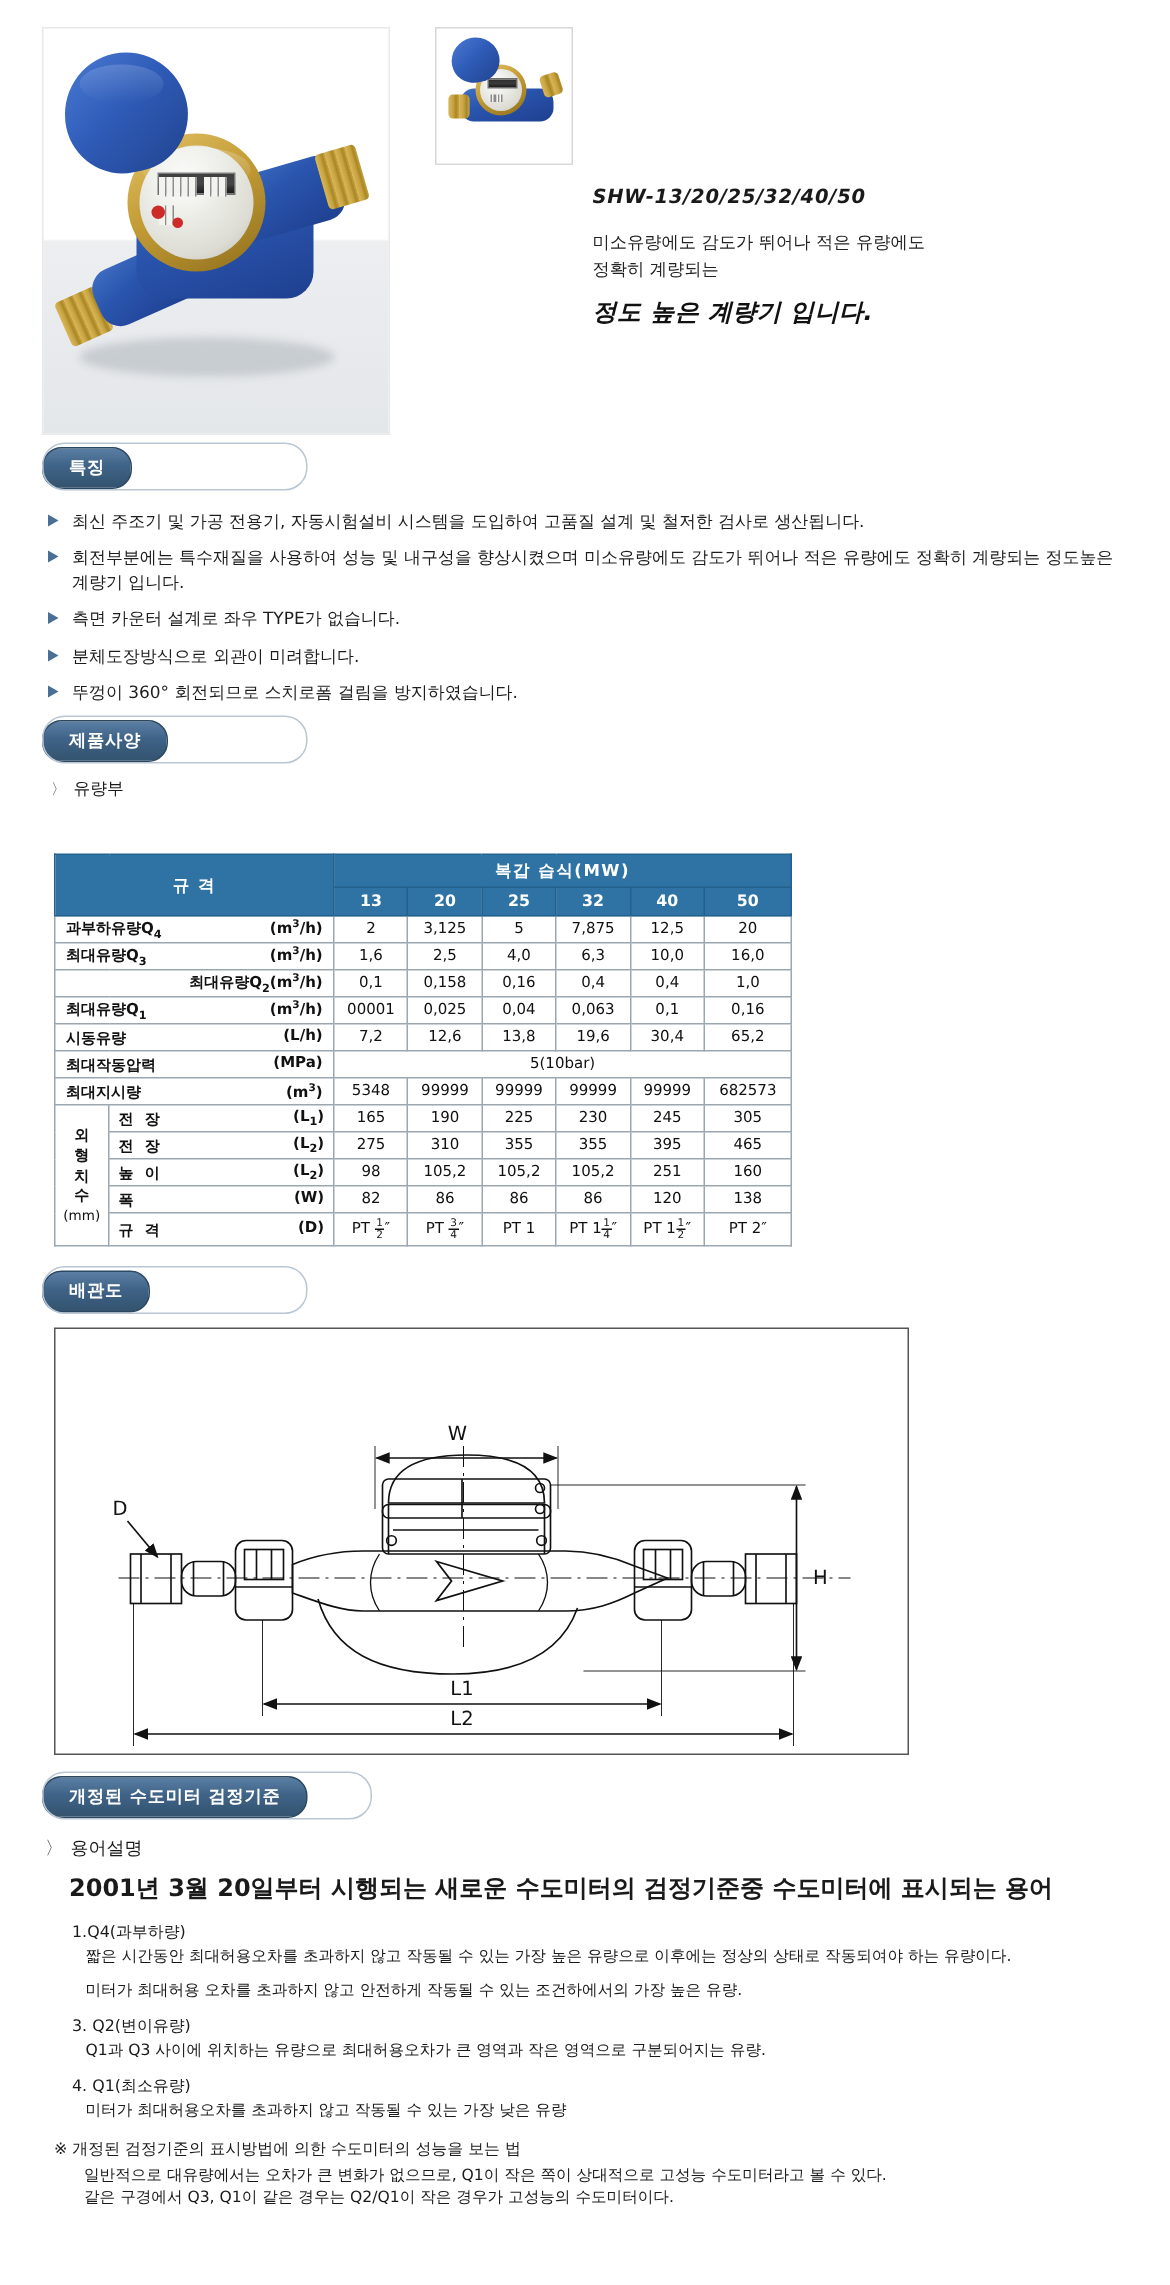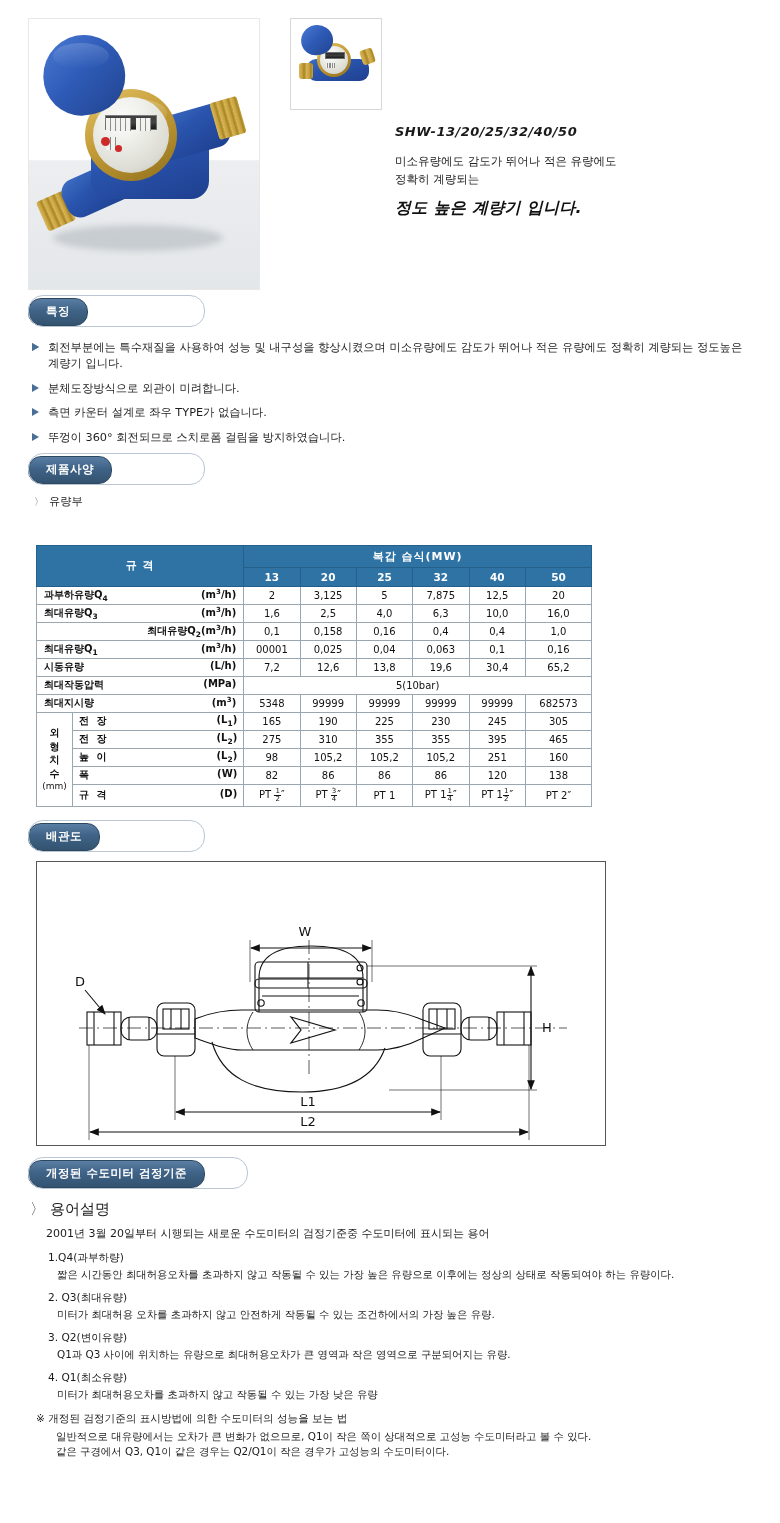--- a/index.html
+++ b/index.html
@@ -184,21 +184,21 @@
     font-size: 11.2px;
     color: #1a1a1a;
     margin-bottom: 8px;
   }
   .sub-label .chev { color: #555; margin-right: 5px; font-size: 10px; }
 
   
   .table-wrap { padding-left: 36px; }
   table.spec {
     border-collapse: collapse;
-    width: 556px;
+    width: 492px;
     font-size: 9.6px;
     color: #111;
     margin-top: 36px;
   }
   table.spec th, table.spec td {
     border: 1px solid #9aa6b0;
     text-align: center;
     padding: 3px 2px;
     background: #ffffff;
   }
@@ -257,28 +257,28 @@
     width: 570px;
     height: 285px;
     border: 1px solid #555;
     background: #ffffff;
     position: relative;
   }
 
   
   .terms { padding: 0 24px 0 30px; font-size: 10.6px; color: #1a1a1a; }
   .terms .lead {
-    font-weight: normal;
-    font-size: 11px;
+    font-weight: bold;
+    font-size: 16px;
     padding-left: 16px;
     margin-bottom: 10px;
     line-height: 1.4;
   }
   .terms .t-head {
-    font-size: 15px;
+    font-size: 12px;
     margin-bottom: 7px;
   }
   .terms .t-head .chev { color: #555; margin-right: 5px; }
   .term-item { margin-bottom: 9px; padding-left: 18px; }
   .term-title { font-size: 10.6px; margin-bottom: 2px; }
   .term-desc { padding-left: 9px; line-height: 1.42; font-size: 10.4px; }
   .note-block { padding-left: 6px; margin-top: 11px; }
   .note-head { font-size: 10.6px; margin-bottom: 3px; }
   .note-line { padding-left: 20px; line-height: 1.45; font-size: 10.4px; }
 </style>
@@ -336,32 +336,33 @@
   </div>
 </div>
 
 <div class="badge-wrap">
   <span class="badge">특징</span>
 </div>
 
 <div class="features">
   <div class="feature-item">
     <span class="tri"></span>
+    <span>최신 주조기 및 가공 전용기, 자동시험설비 시스템을 도입하여 고품질 설계 및 철저한 검사로 생산됩니다.</span>
   </div>
   <div class="feature-item">
     <span class="tri"></span>
     <span>회전부분에는 특수재질을 사용하여 성능 및 내구성을 향상시켰으며 미소유량에도 감도가 뛰어나 적은 유량에도 정확히 계량되는 정도높은 계량기 입니다.</span>
   </div>
   <div class="feature-item">
     <span class="tri"></span>
-    <span>분체도장방식으로 외관이 미려합니다.</span>
+    <span>측면 카운터 설계로 좌우 TYPE가 없습니다.</span>
   </div>
   <div class="feature-item">
     <span class="tri"></span>
-    <span>측면 카운터 설계로 좌우 TYPE가 없습니다.</span>
+    <span>분체도장방식으로 외관이 미려합니다.</span>
   </div>
   <div class="feature-item">
     <span class="tri"></span>
     <span>뚜껑이 360° 회전되므로 스치로폼 걸림을 방지하였습니다.</span>
   </div>
 </div>
 
 <div class="badge-wrap" style="margin-top:10px; margin-bottom:10px;">
   <span class="badge">제품사양</span>
 </div>
@@ -674,21 +675,20 @@
   <div class="t-head">
     <span class="chev">〉</span><span>용어설명</span>
   </div>
   <div class="lead">2001년 3월 20일부터 시행되는 새로운 수도미터의 검정기준중 수도미터에 표시되는 용어</div>
 
   <div class="term-item">
     <div class="term-title">1.Q4(과부하량)</div>
     <div class="term-desc">짧은 시간동안 최대허용오차를 초과하지 않고 작동될 수 있는 가장 높은 유량으로 이후에는 정상의 상태로 작동되여야 하는 유량이다.</div>
   </div>
   <div class="term-item">
-    <div class="term-title">2. Q3(최대유량)</div>
     <div class="term-desc">미터가 최대허용 오차를 초과하지 않고 안전하게 작동될 수 있는 조건하에서의 가장 높은 유량.</div>
   </div>
   <div class="term-item">
     <div class="term-title">3. Q2(변이유량)</div>
     <div class="term-desc">Q1과 Q3 사이에 위치하는 유량으로 최대허용오차가 큰 영역과 작은 영역으로 구분되어지는 유량.</div>
   </div>
   <div class="term-item">
     <div class="term-title">4. Q1(최소유량)</div>
     <div class="term-desc">미터가 최대허용오차를 초과하지 않고 작동될 수 있는 가장 낮은 유량</div>
   </div>

